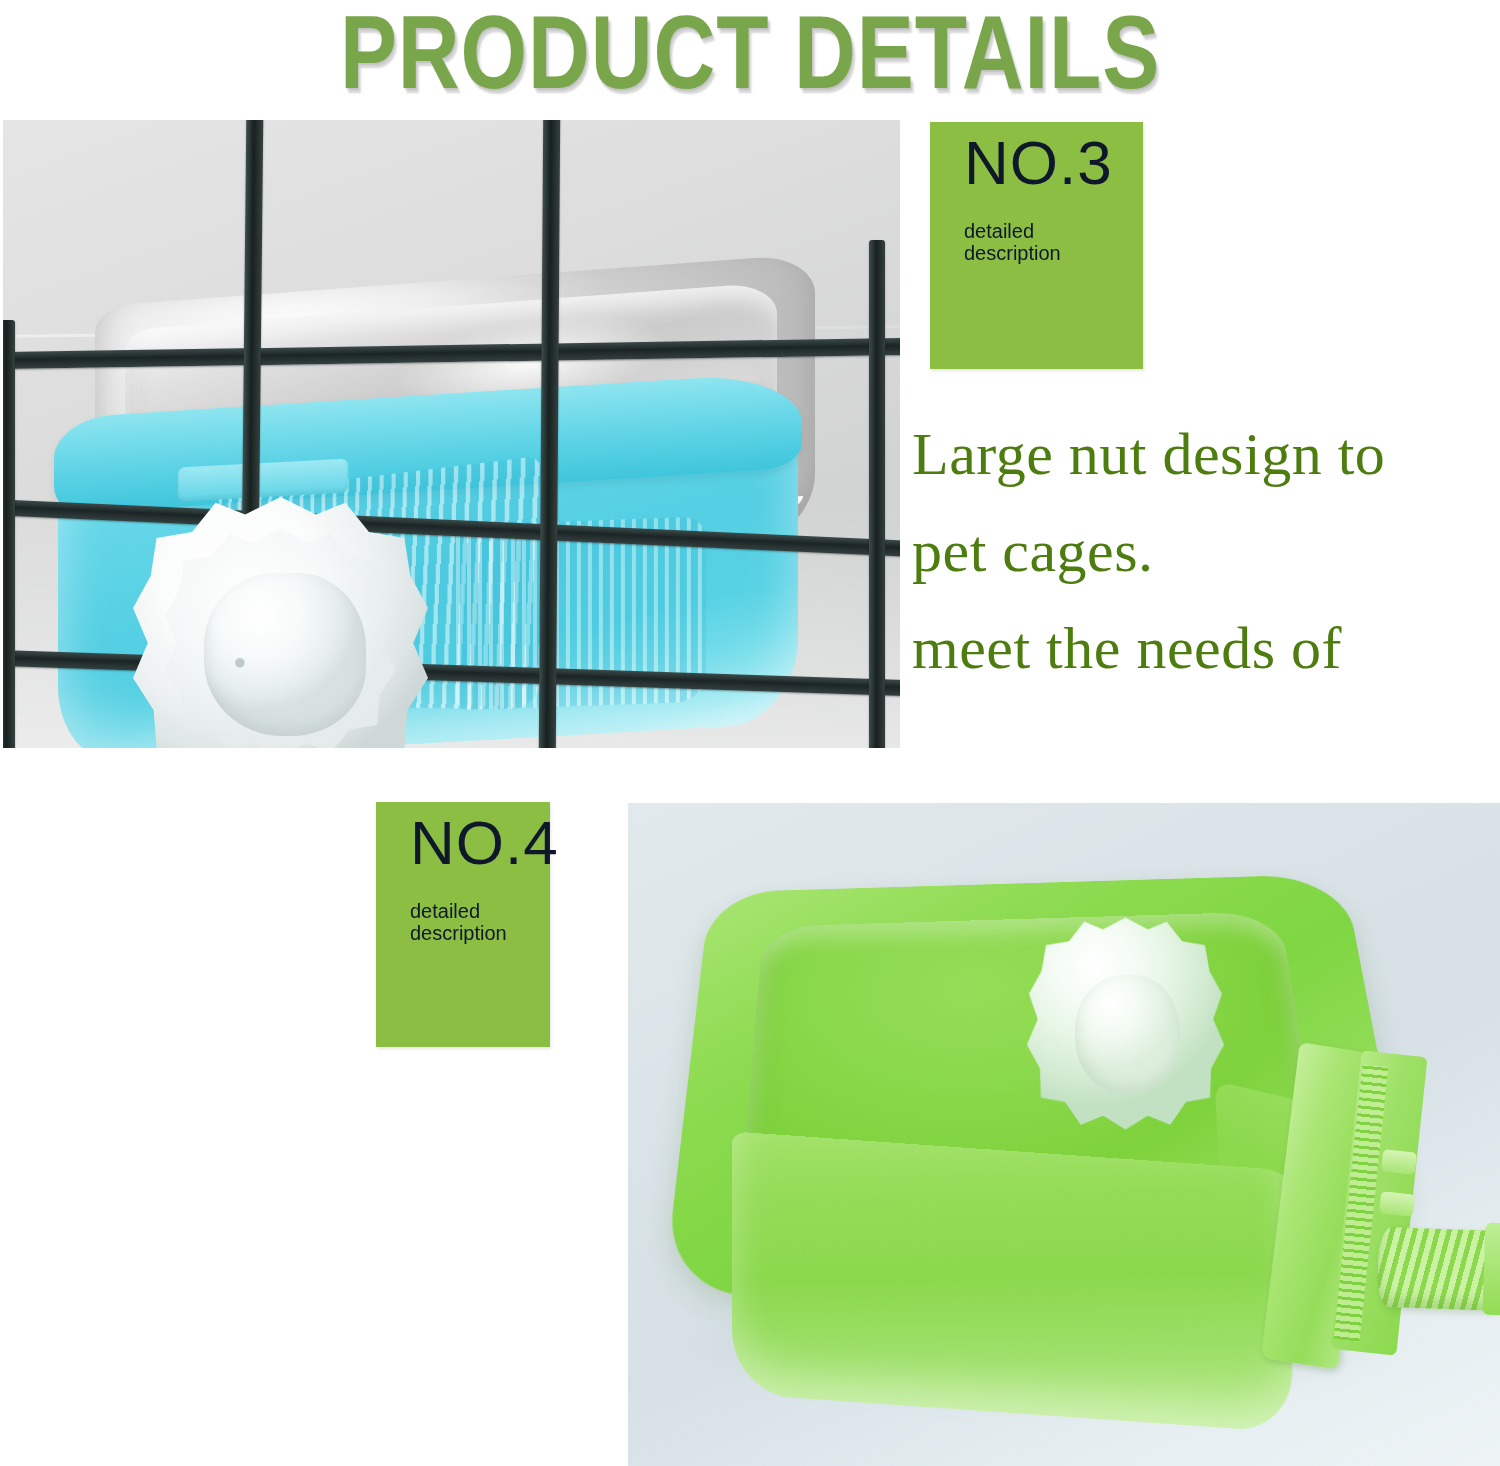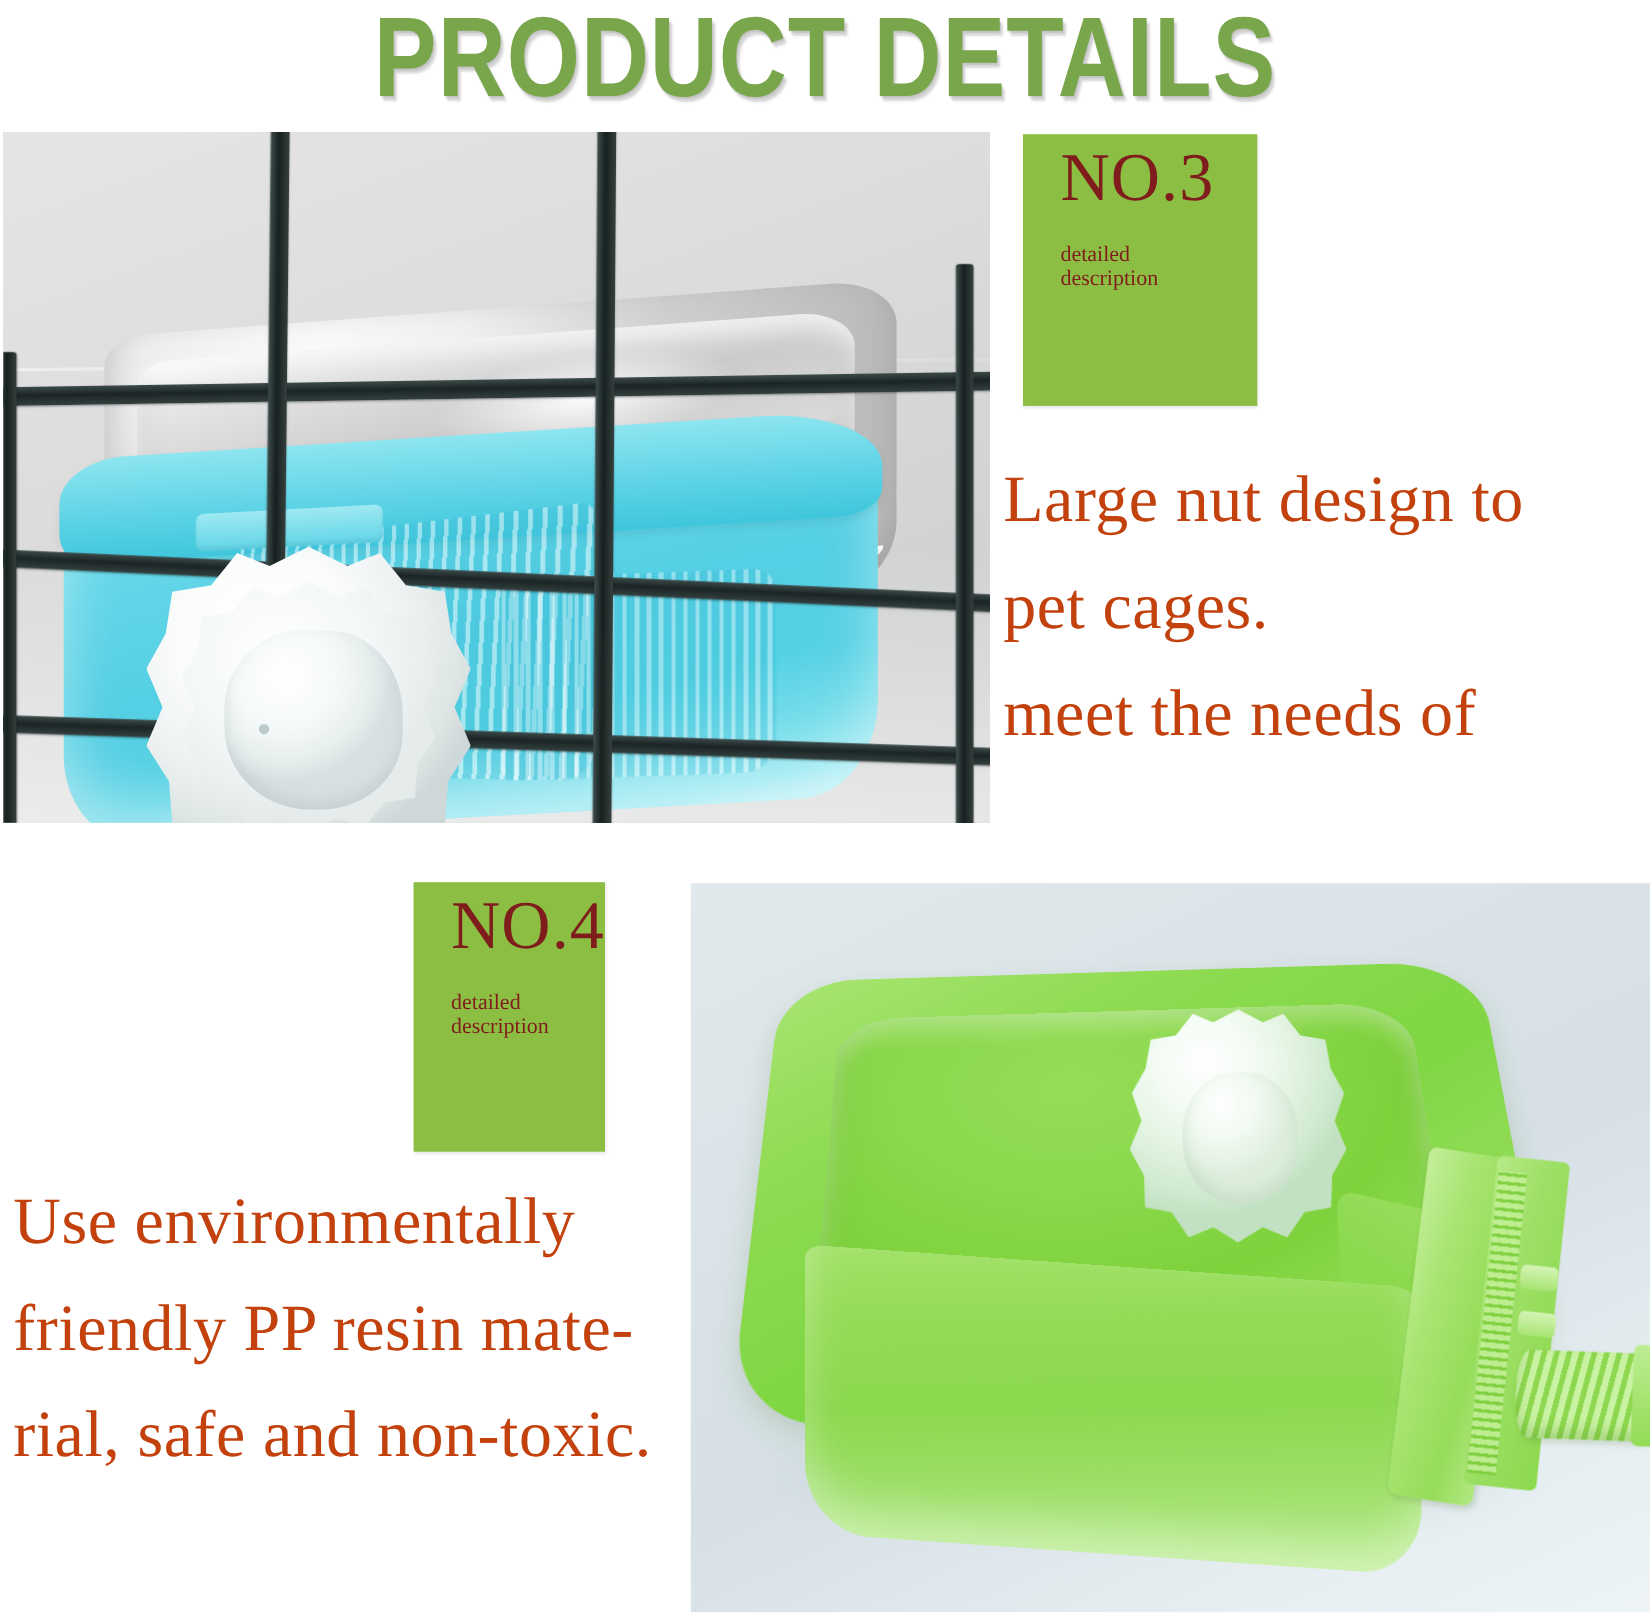--- a/index.html
+++ b/index.html
@@ -235,23 +235,22 @@
     position: absolute;
     color: rgba(180,195,195,0.85);
     font-size: 22px;
     font-weight: bold;
   }
 
   
   .badge {
     position: absolute;
     background: #8cbe43;
-    color: #7f1d1d;
+    color: #0f172a;
     box-shadow: 1px 2px 3px rgba(0,0,0,0.10);
-    font-family: Liberation Serif, serif;
   }
   .badge-no3 { left: 930px; top: 122px; width: 213px; height: 247px; }
   .badge-no4 { left: 376px; top: 802px; width: 174px; height: 245px; }
   .badge .no {
     position: absolute;
     left: 34px;
     top: 8px;
     font-size: 62px;
     font-weight: 300;
     letter-spacing: 1px;
@@ -263,21 +262,21 @@
     top: 98px;
     font-size: 20px;
     font-weight: 300;
     line-height: 1.12;
   }
 
   
   .desc {
     position: absolute;
     font-family: "Liberation Serif", serif;
-    color: #c2410c;
+    color: #4d7c0f;
     font-size: 60px;
     line-height: 1.62;
     letter-spacing: 0.5px;
   }
   .desc-3 {
     left: 912px;
     top: 406px;
     width: 580px;
   }
   .desc-4 {
@@ -495,25 +494,20 @@
   </div>
 
   <div class="badge badge-no4">
     <div class="no">NO.4</div>
     <div class="dd">
       <span>detailed</span><br>
       <span>description</span>
     </div>
   </div>
 
-  <div class="desc desc-4">
-    <span class="ln">Use environmentally</span>
-    <span class="ln">friendly PP resin mate-</span>
-    <span class="ln">rial, safe and non-toxic.</span>
-  </div>
 
   <div class="photo-bot">
     <div class="bg"></div>
     <div class="shadow"></div>
 
     <div class="green-bowl">
       <div class="rim-top"></div>
       <div class="cavity"></div>
       <div class="side"></div>
       <div class="front"></div>

